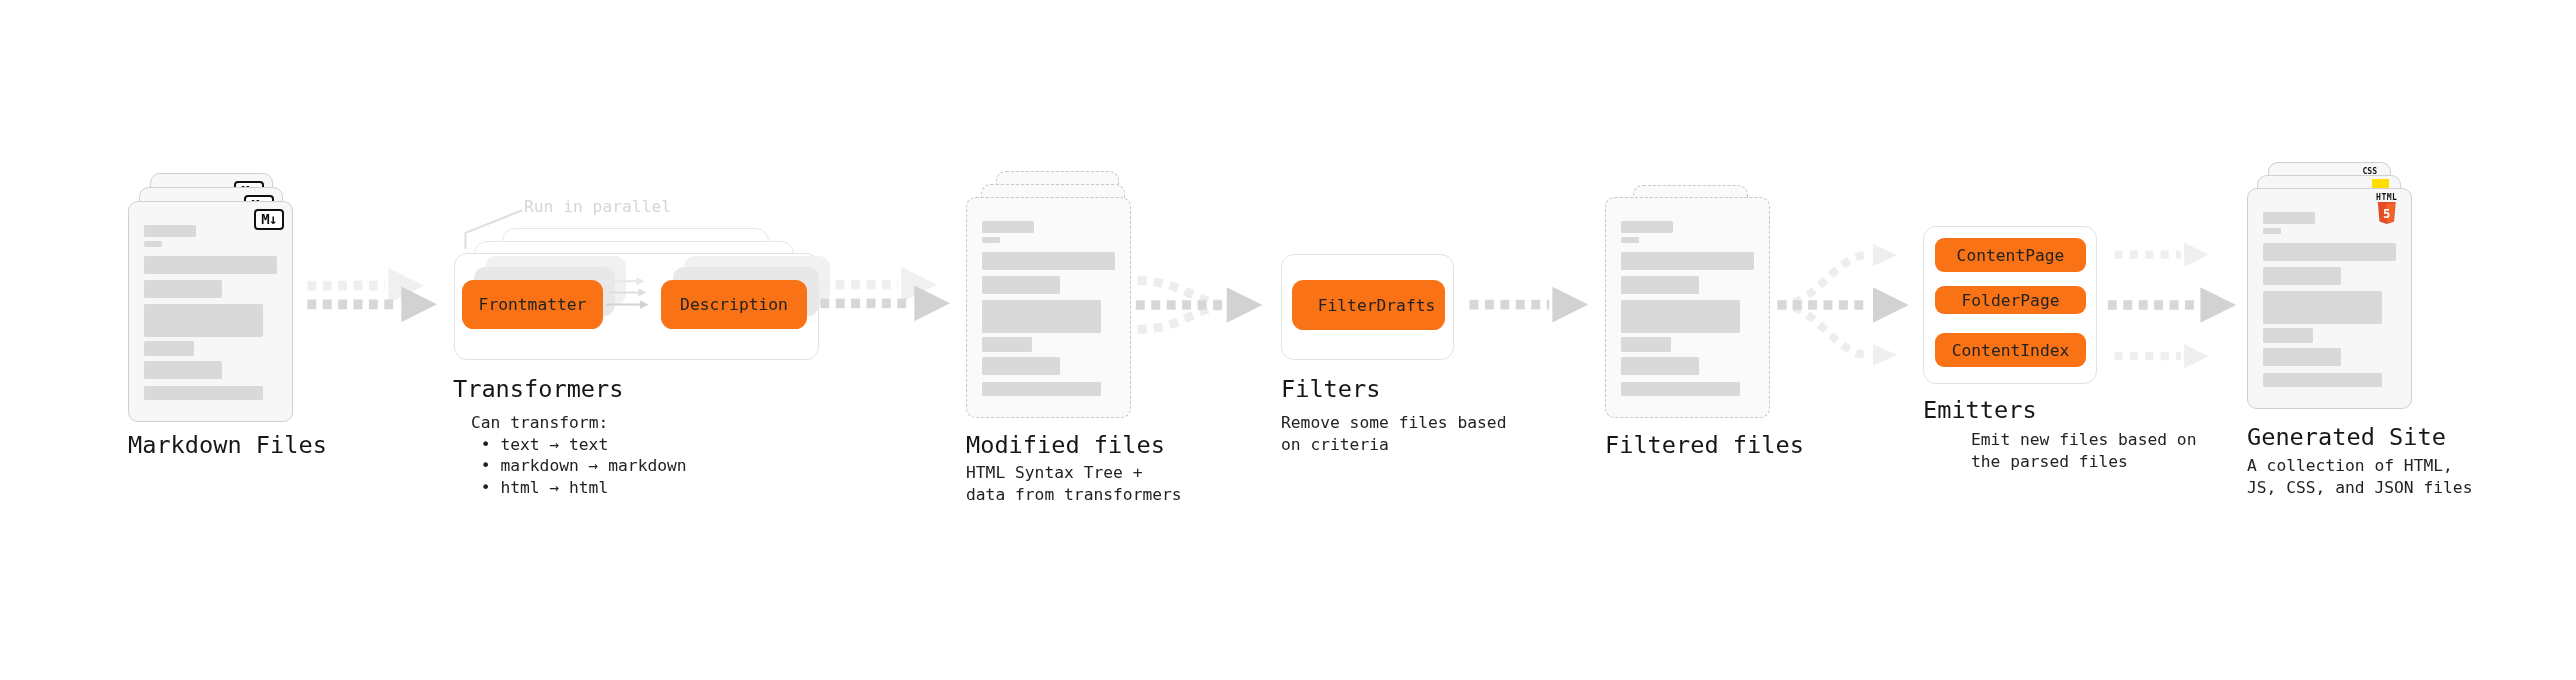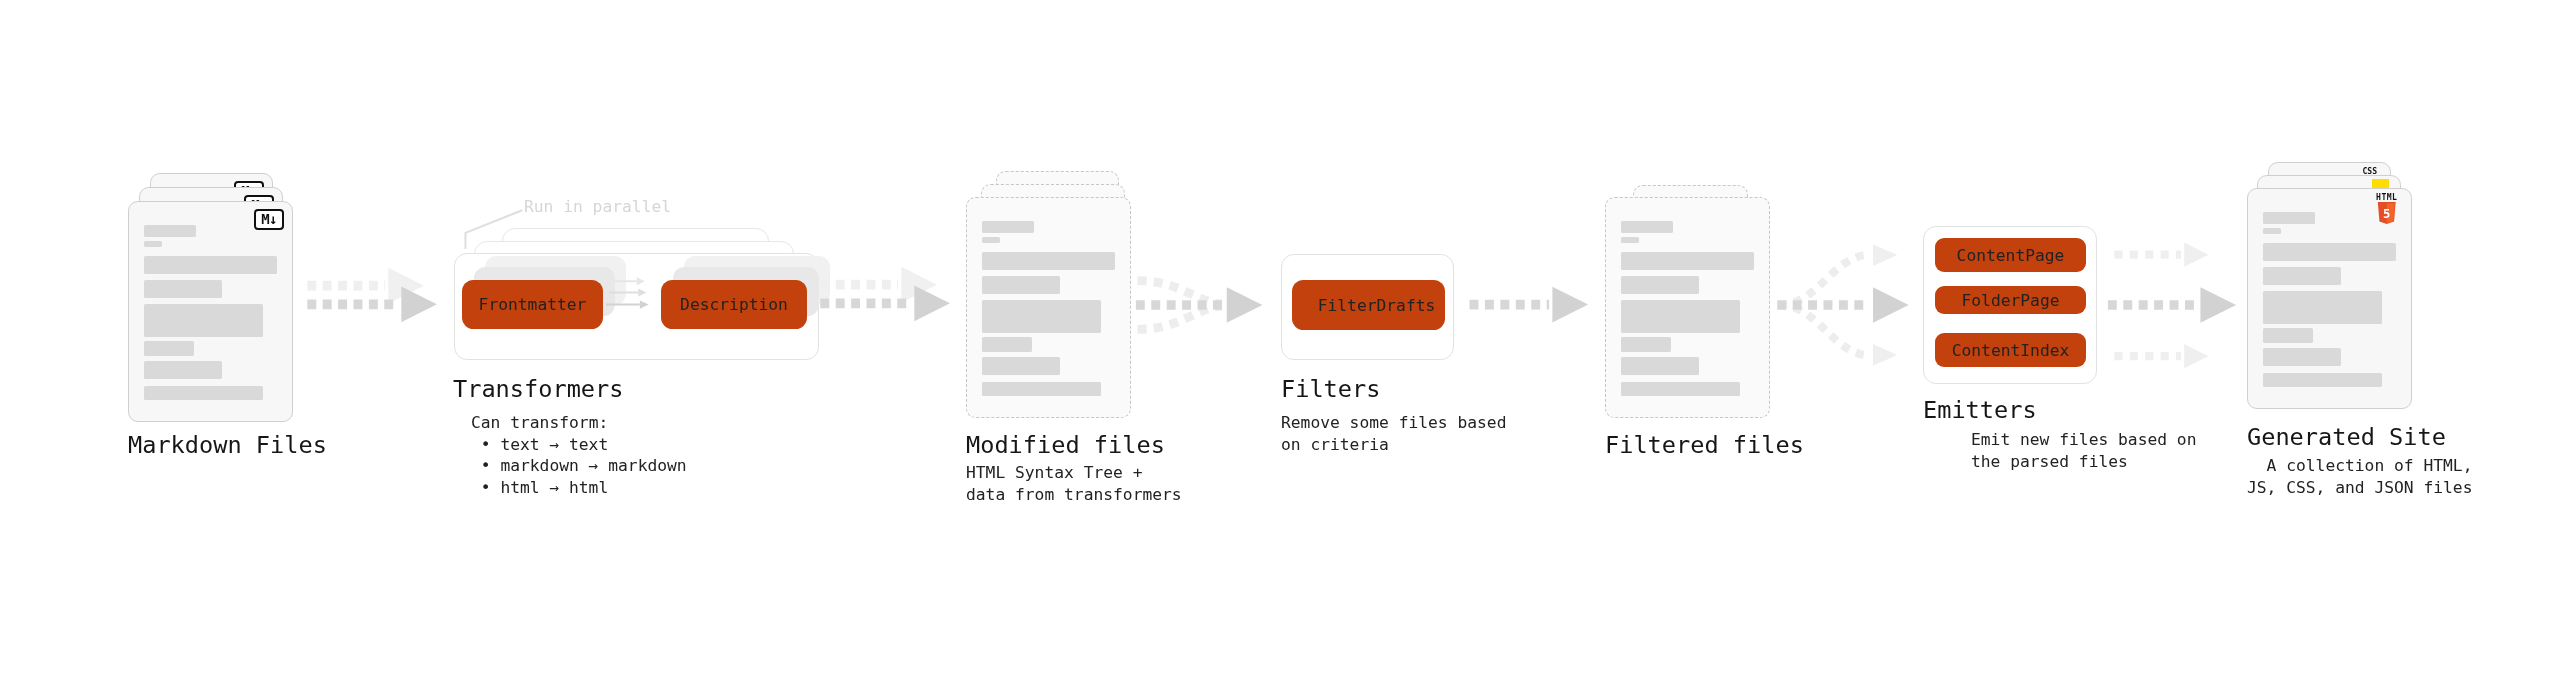--- a/index.html
+++ b/index.html
@@ -32,21 +32,21 @@
   .js-badge{position:absolute;top:3.3px;right:10.6px;width:17px;height:10.6px;background:#ffdd00;}
   .html5-badge{position:absolute;top:4.1px;right:8.1px;width:32.5px;text-align:center;}
   .html5-badge .t{font-size:8.1px;font-weight:bold;color:#111;line-height:9px;letter-spacing:0.4px;}
 
   
   .panel{
     position:absolute;background:#ffffff;border:1.6px solid #e2e2e2;border-radius:13px;box-sizing:border-box;
   }
   .panel.echo{border-color:#e7e7e7;}
   .chip{
-    position:absolute;background:#c2410c;border-radius:11.4px;display:flex;align-items:center;
+    position:absolute;background:#f97316;border-radius:11.4px;display:flex;align-items:center;
     justify-content:center;font-size:16.3px;color:#222;box-sizing:border-box;
   }
   .chip.echo1{background:#e8e8e8;}
   .chip.echo2{background:#f1f1f1;}
   .chip.small{border-radius:9px;font-size:16.3px;}
 
   
   .title{position:absolute;font-size:23.6px;font-weight:500;color:#161616;white-space:nowrap;}
   .body-text{position:absolute;font-size:16.3px;line-height:21.5px;color:#222;white-space:nowrap;}
   .body-text .indent{padding-left:9.8px;}
@@ -244,19 +244,19 @@
           <div class="doc-bar" style="top: 54px; width: 133px; height: 18px;"></div>
           <div class="doc-bar" style="top: 78px; width: 78px; height: 18px;"></div>
           <div class="doc-bar" style="top: 102px; width: 119px; height: 32.5px;"></div>
           <div class="doc-bar" style="top: 139px; width: 50px; height: 15.4px;"></div>
           <div class="doc-bar" style="top: 159px; width: 78px; height: 18px;"></div>
           <div class="doc-bar" style="top: 184px; width: 119px; height: 14px;"></div>
         </div>
     </div>
   </div>
   <div class="title" style="left:2247px;top:423px;">Generated Site</div>
-  <div class="body-text" style="left:2247px;top:455px;text-align:right;">
+  <div class="body-text" style="left:2247px;top:455px;">
     <div>A collection of HTML,</div>
     <div>JS, CSS, and JSON files</div>
   </div>
 
 </div>
 
 
 </body></html>

